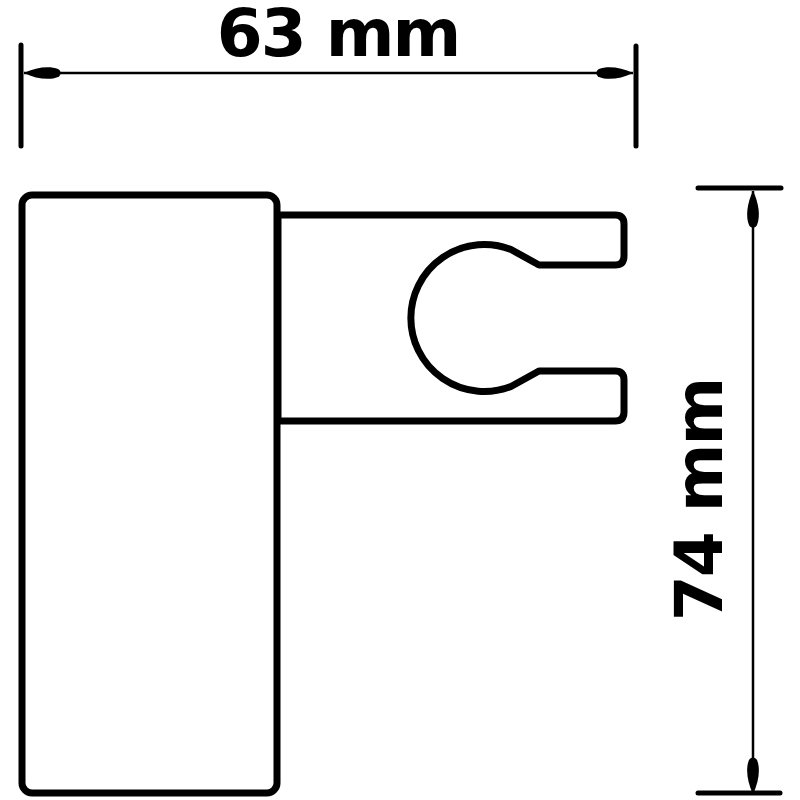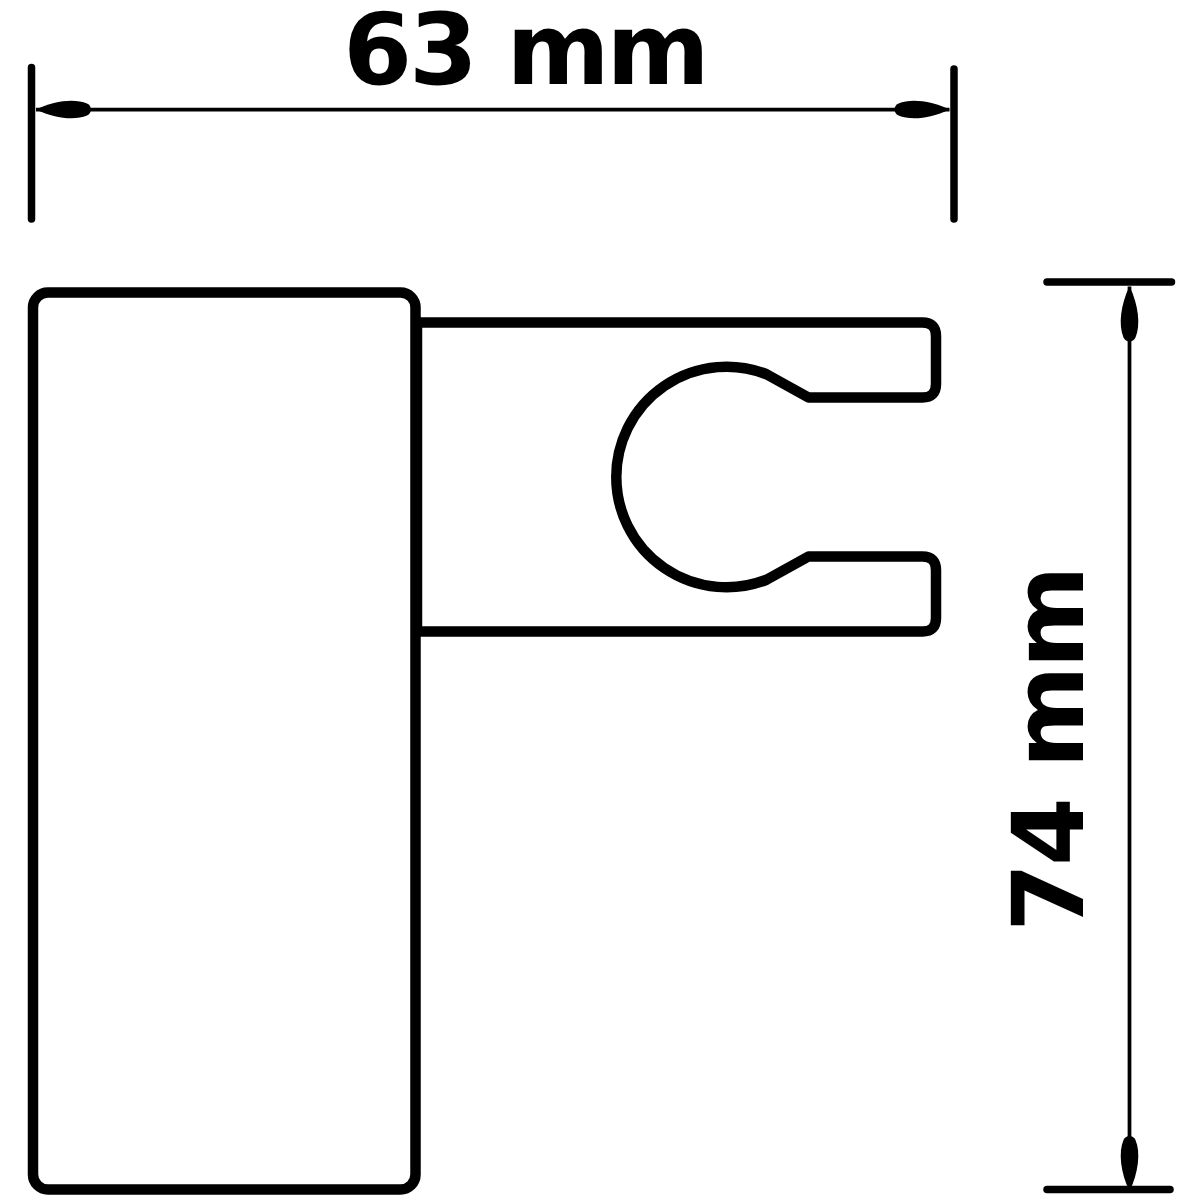--- a/index.html
+++ b/index.html
@@ -21,21 +21,21 @@
 
   .dim-label {
     position: absolute;
     font-weight: bold;
     font-size: 66px;
     line-height: 66px;
     letter-spacing: -2px;
     color: var(--ink, #000);
     white-space: nowrap;
   }
-  #label-width  { left: 350px; top: 1px; transform: translateX(-50%); }
+  #label-width  { left: 338px; top: 1px; transform: translateX(-50%); }
   #label-height { left: 700px; top: 500px; transform: translate(-50%, -50%) rotate(-90deg); }
 </style>
 </head>
 <body style="--ink: #000000; --paper: #ffffff;">
 
 <svg class="stage" viewBox="0 0 800 800" width="800" height="800" xmlns="http://www.w3.org/2000/svg">
 
   <path class="outline shape-fill" d="M 278 215
            H 615 Q 624 215 624 224
            V 256 Q 624 265 615 265

